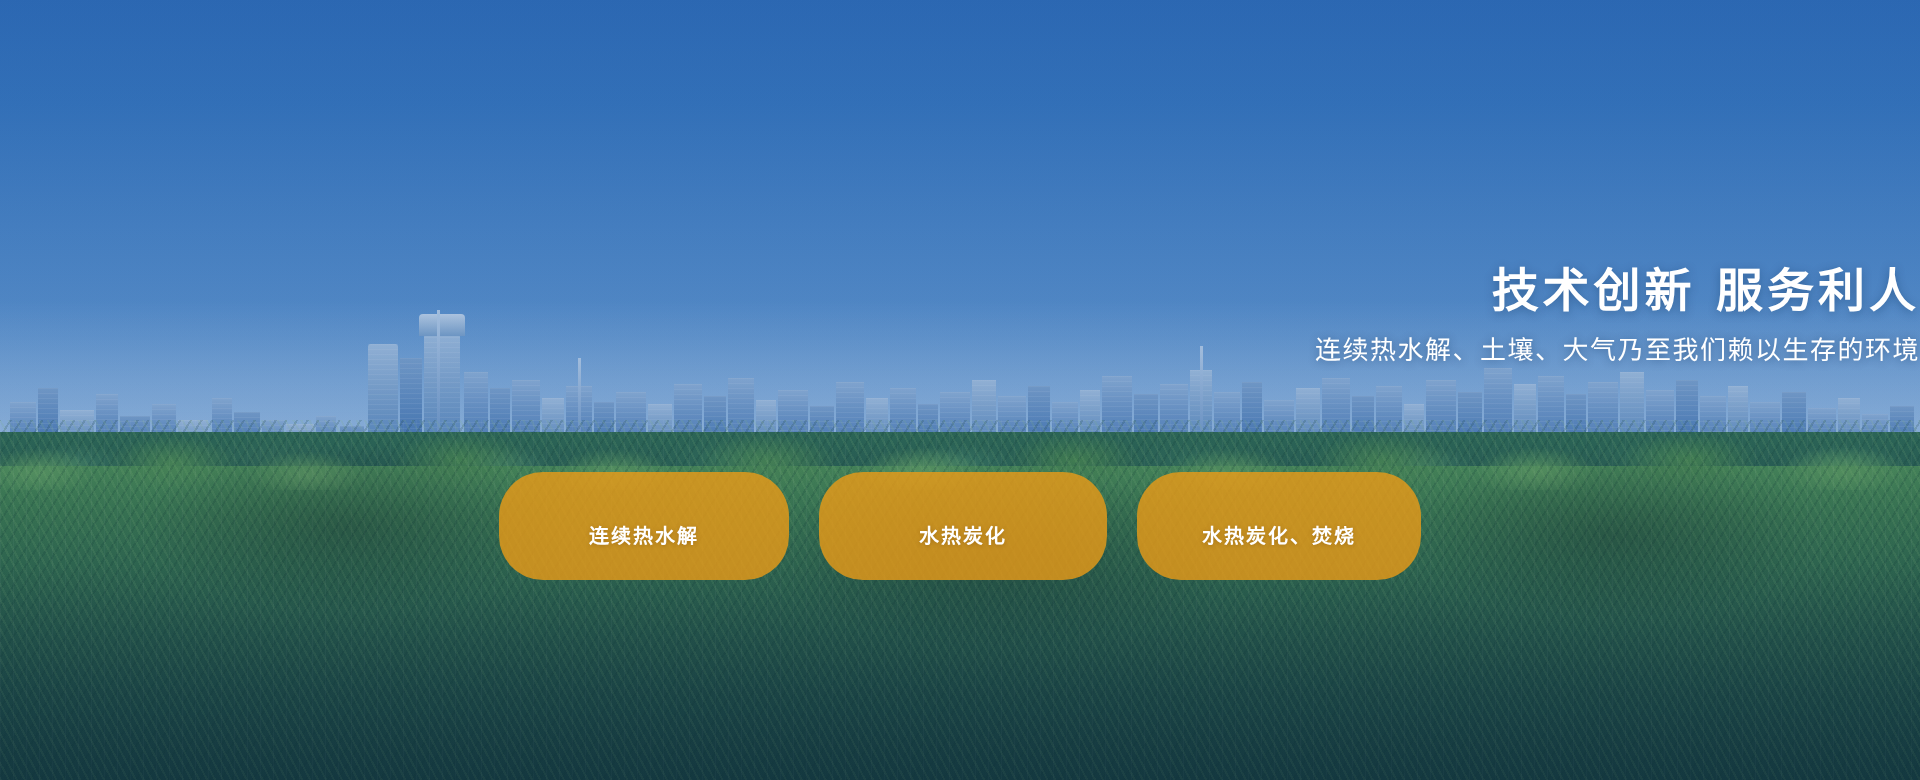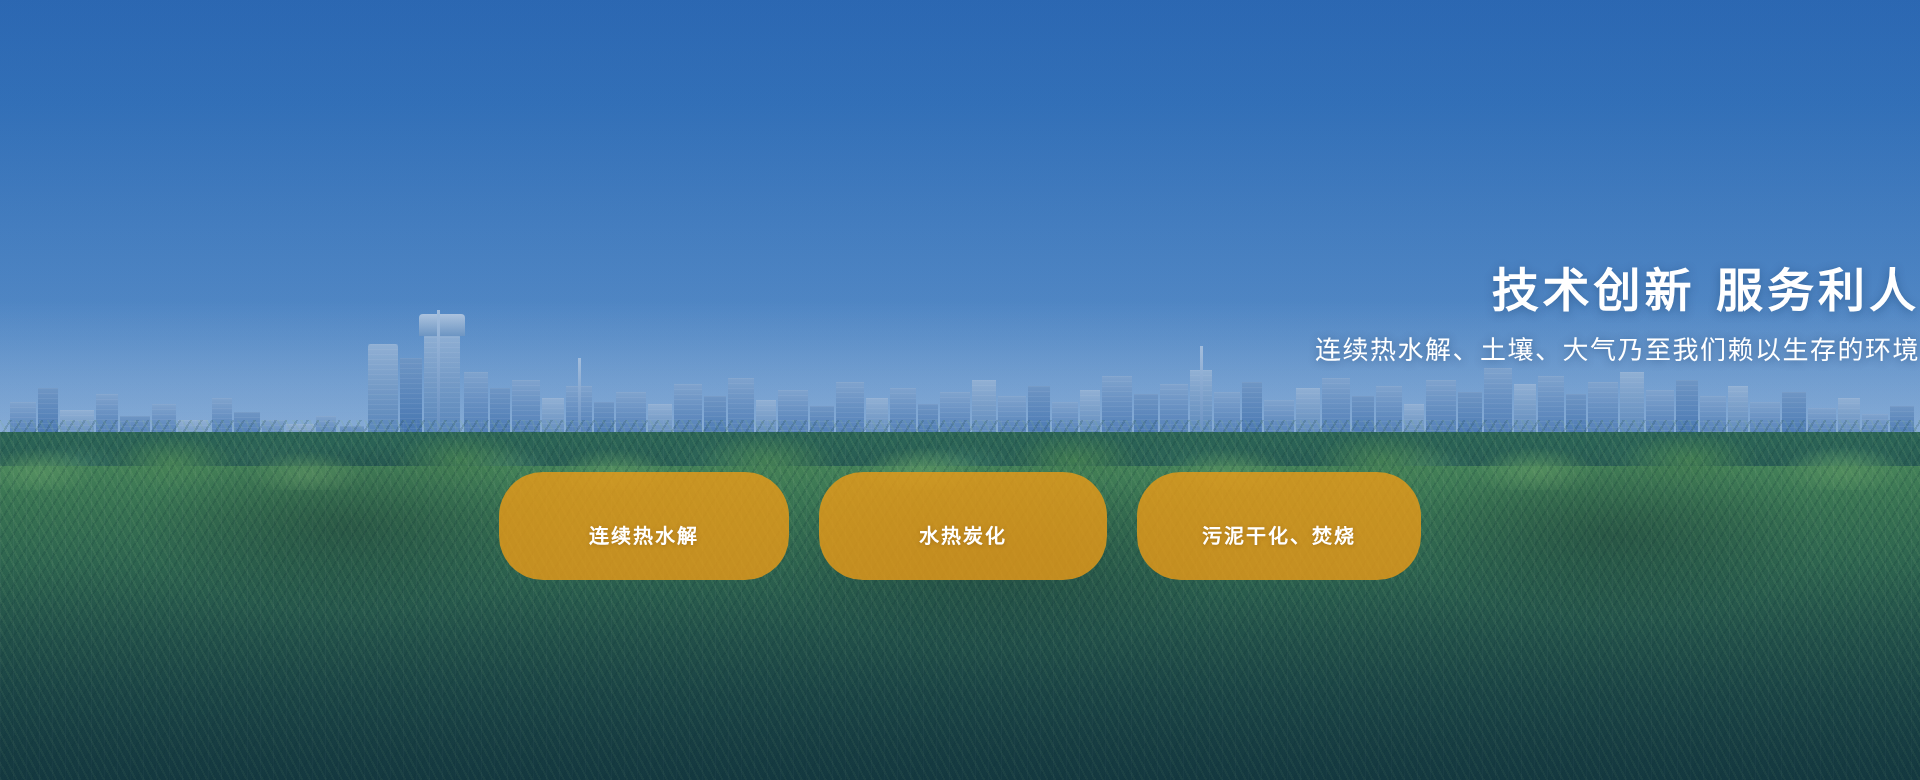--- a/index.html
+++ b/index.html
@@ -329,17 +329,17 @@
   </div>
 
   <div class="pills">
     <div class="pill pill-1">
       <span class="pill-label">连续热水解</span>
     </div>
     <div class="pill pill-2">
       <span class="pill-label">水热炭化</span>
     </div>
     <div class="pill pill-3">
-      <span class="pill-label">污泥干化、焚烧</span>
+      <span class="pill-label">水热炭化、焚烧</span>
     </div>
   </div>
 
 </div>
 
 </body></html>

